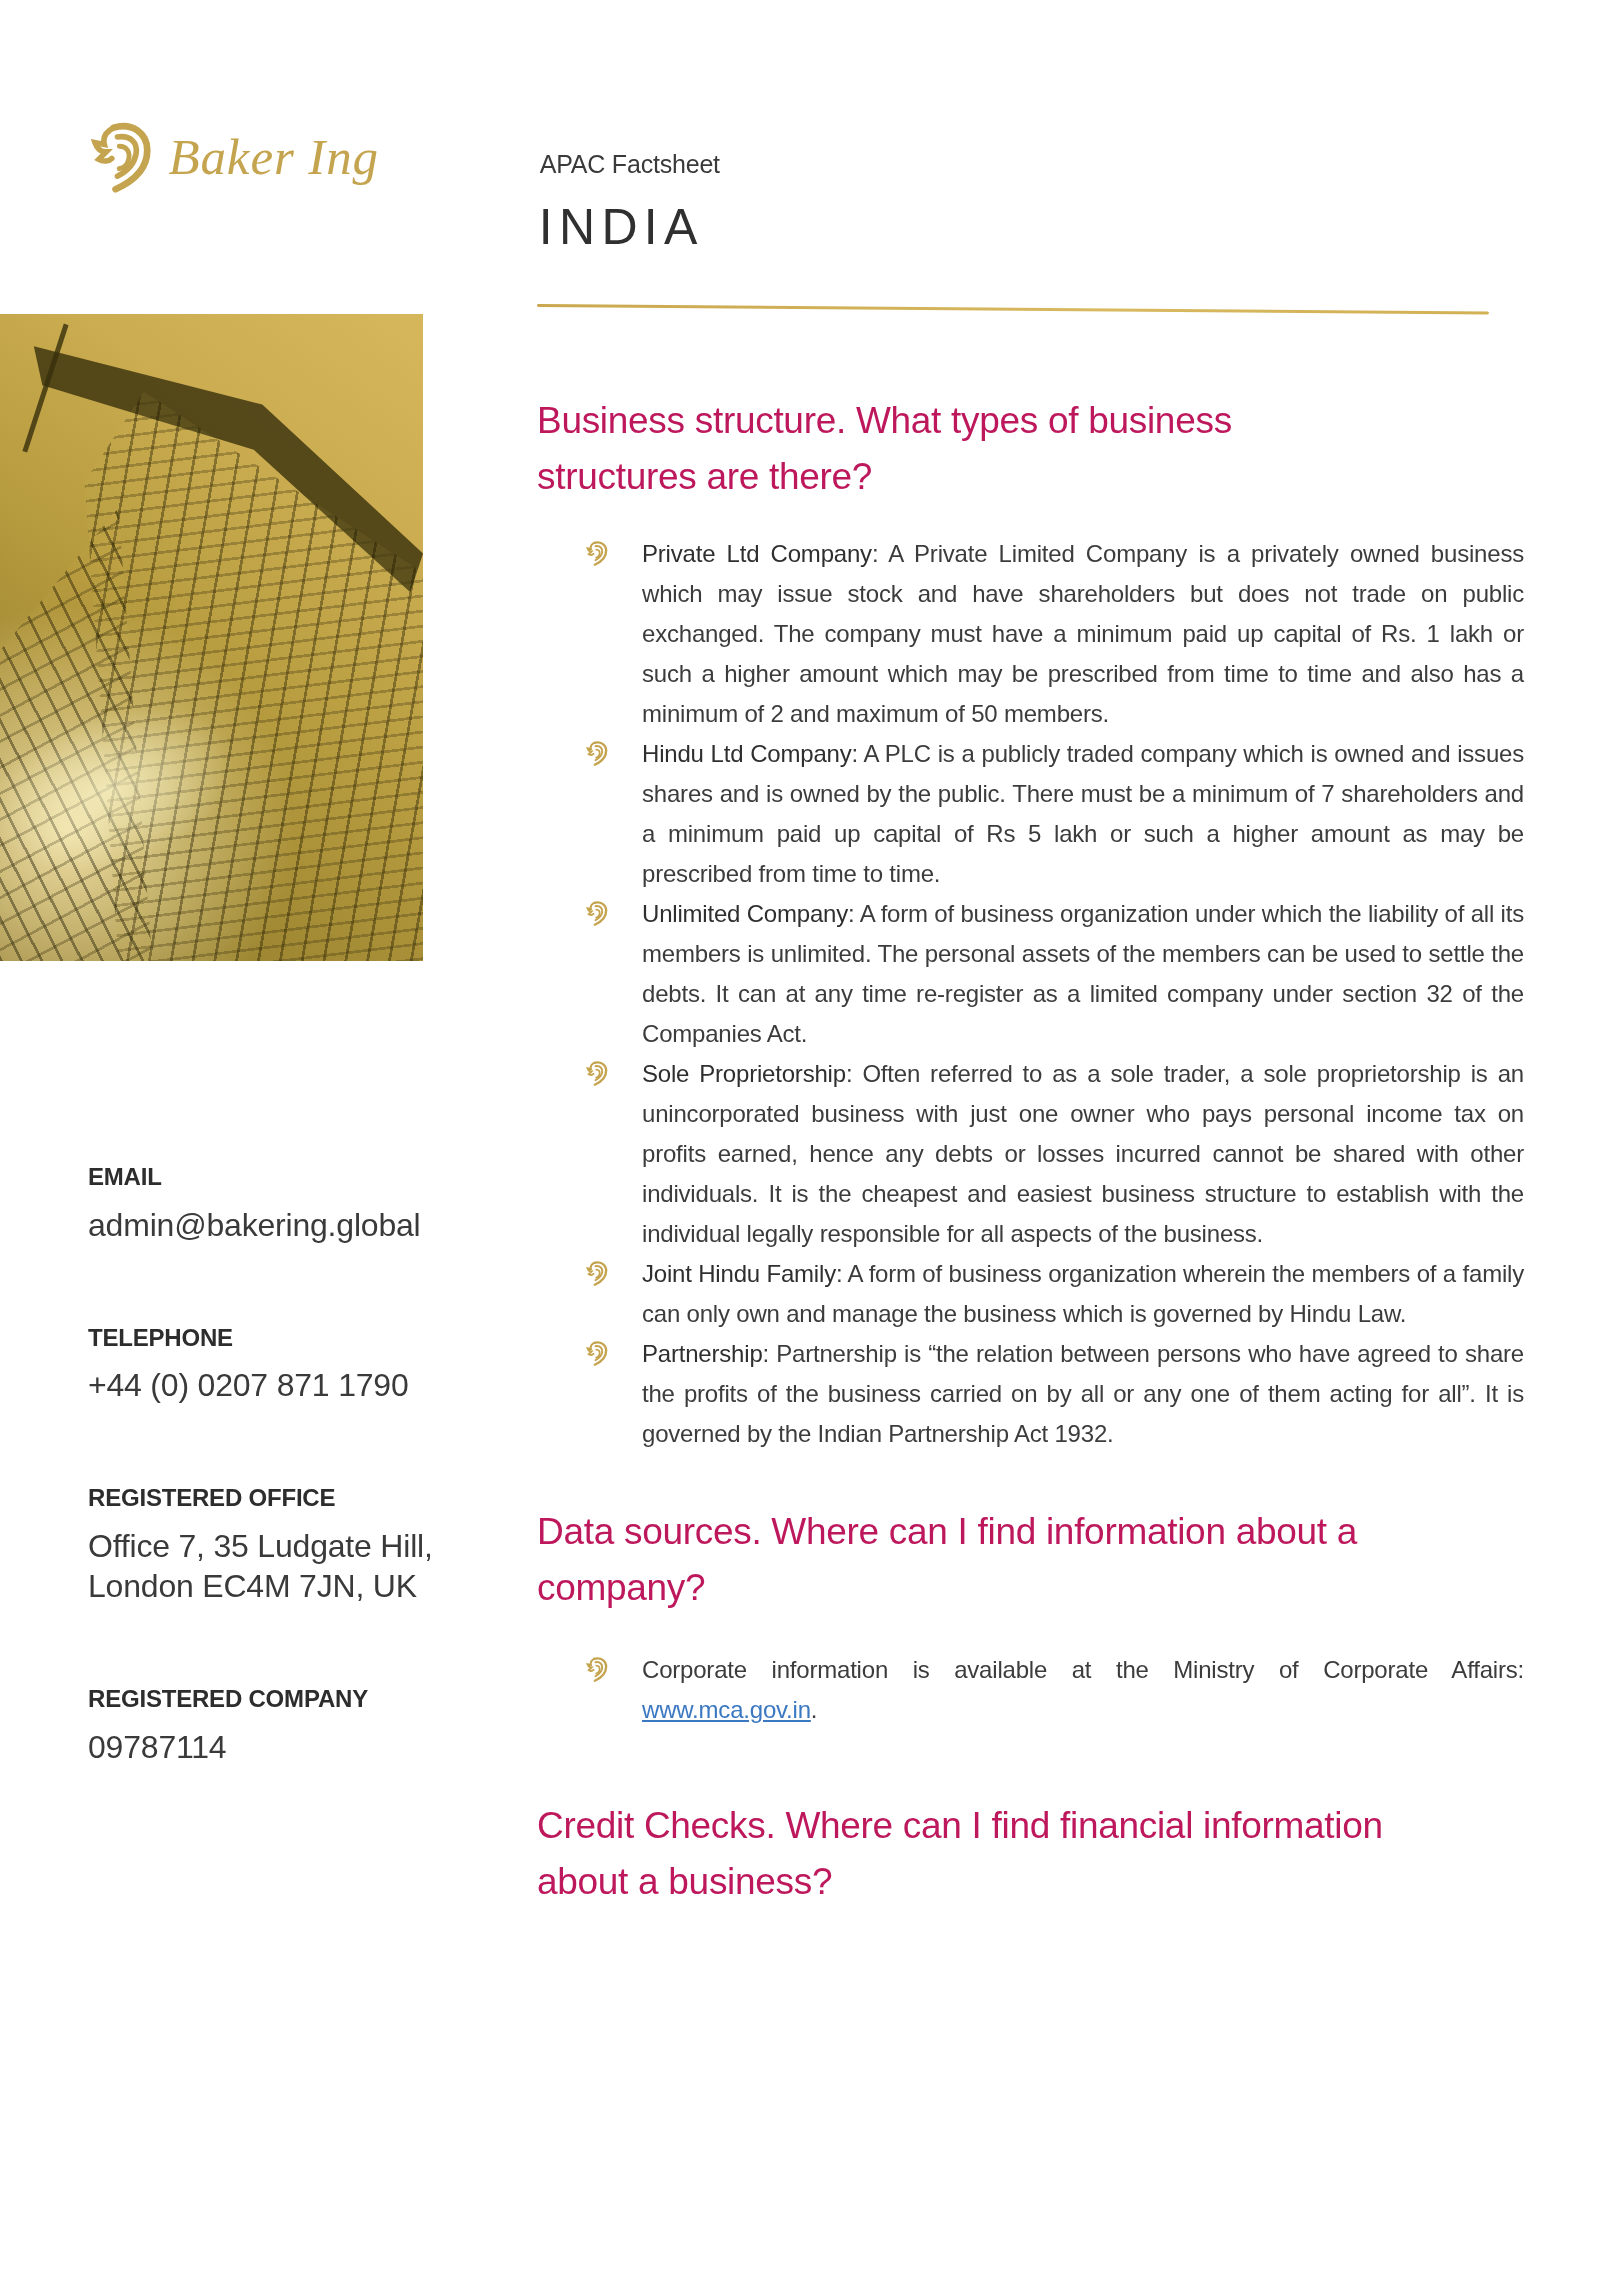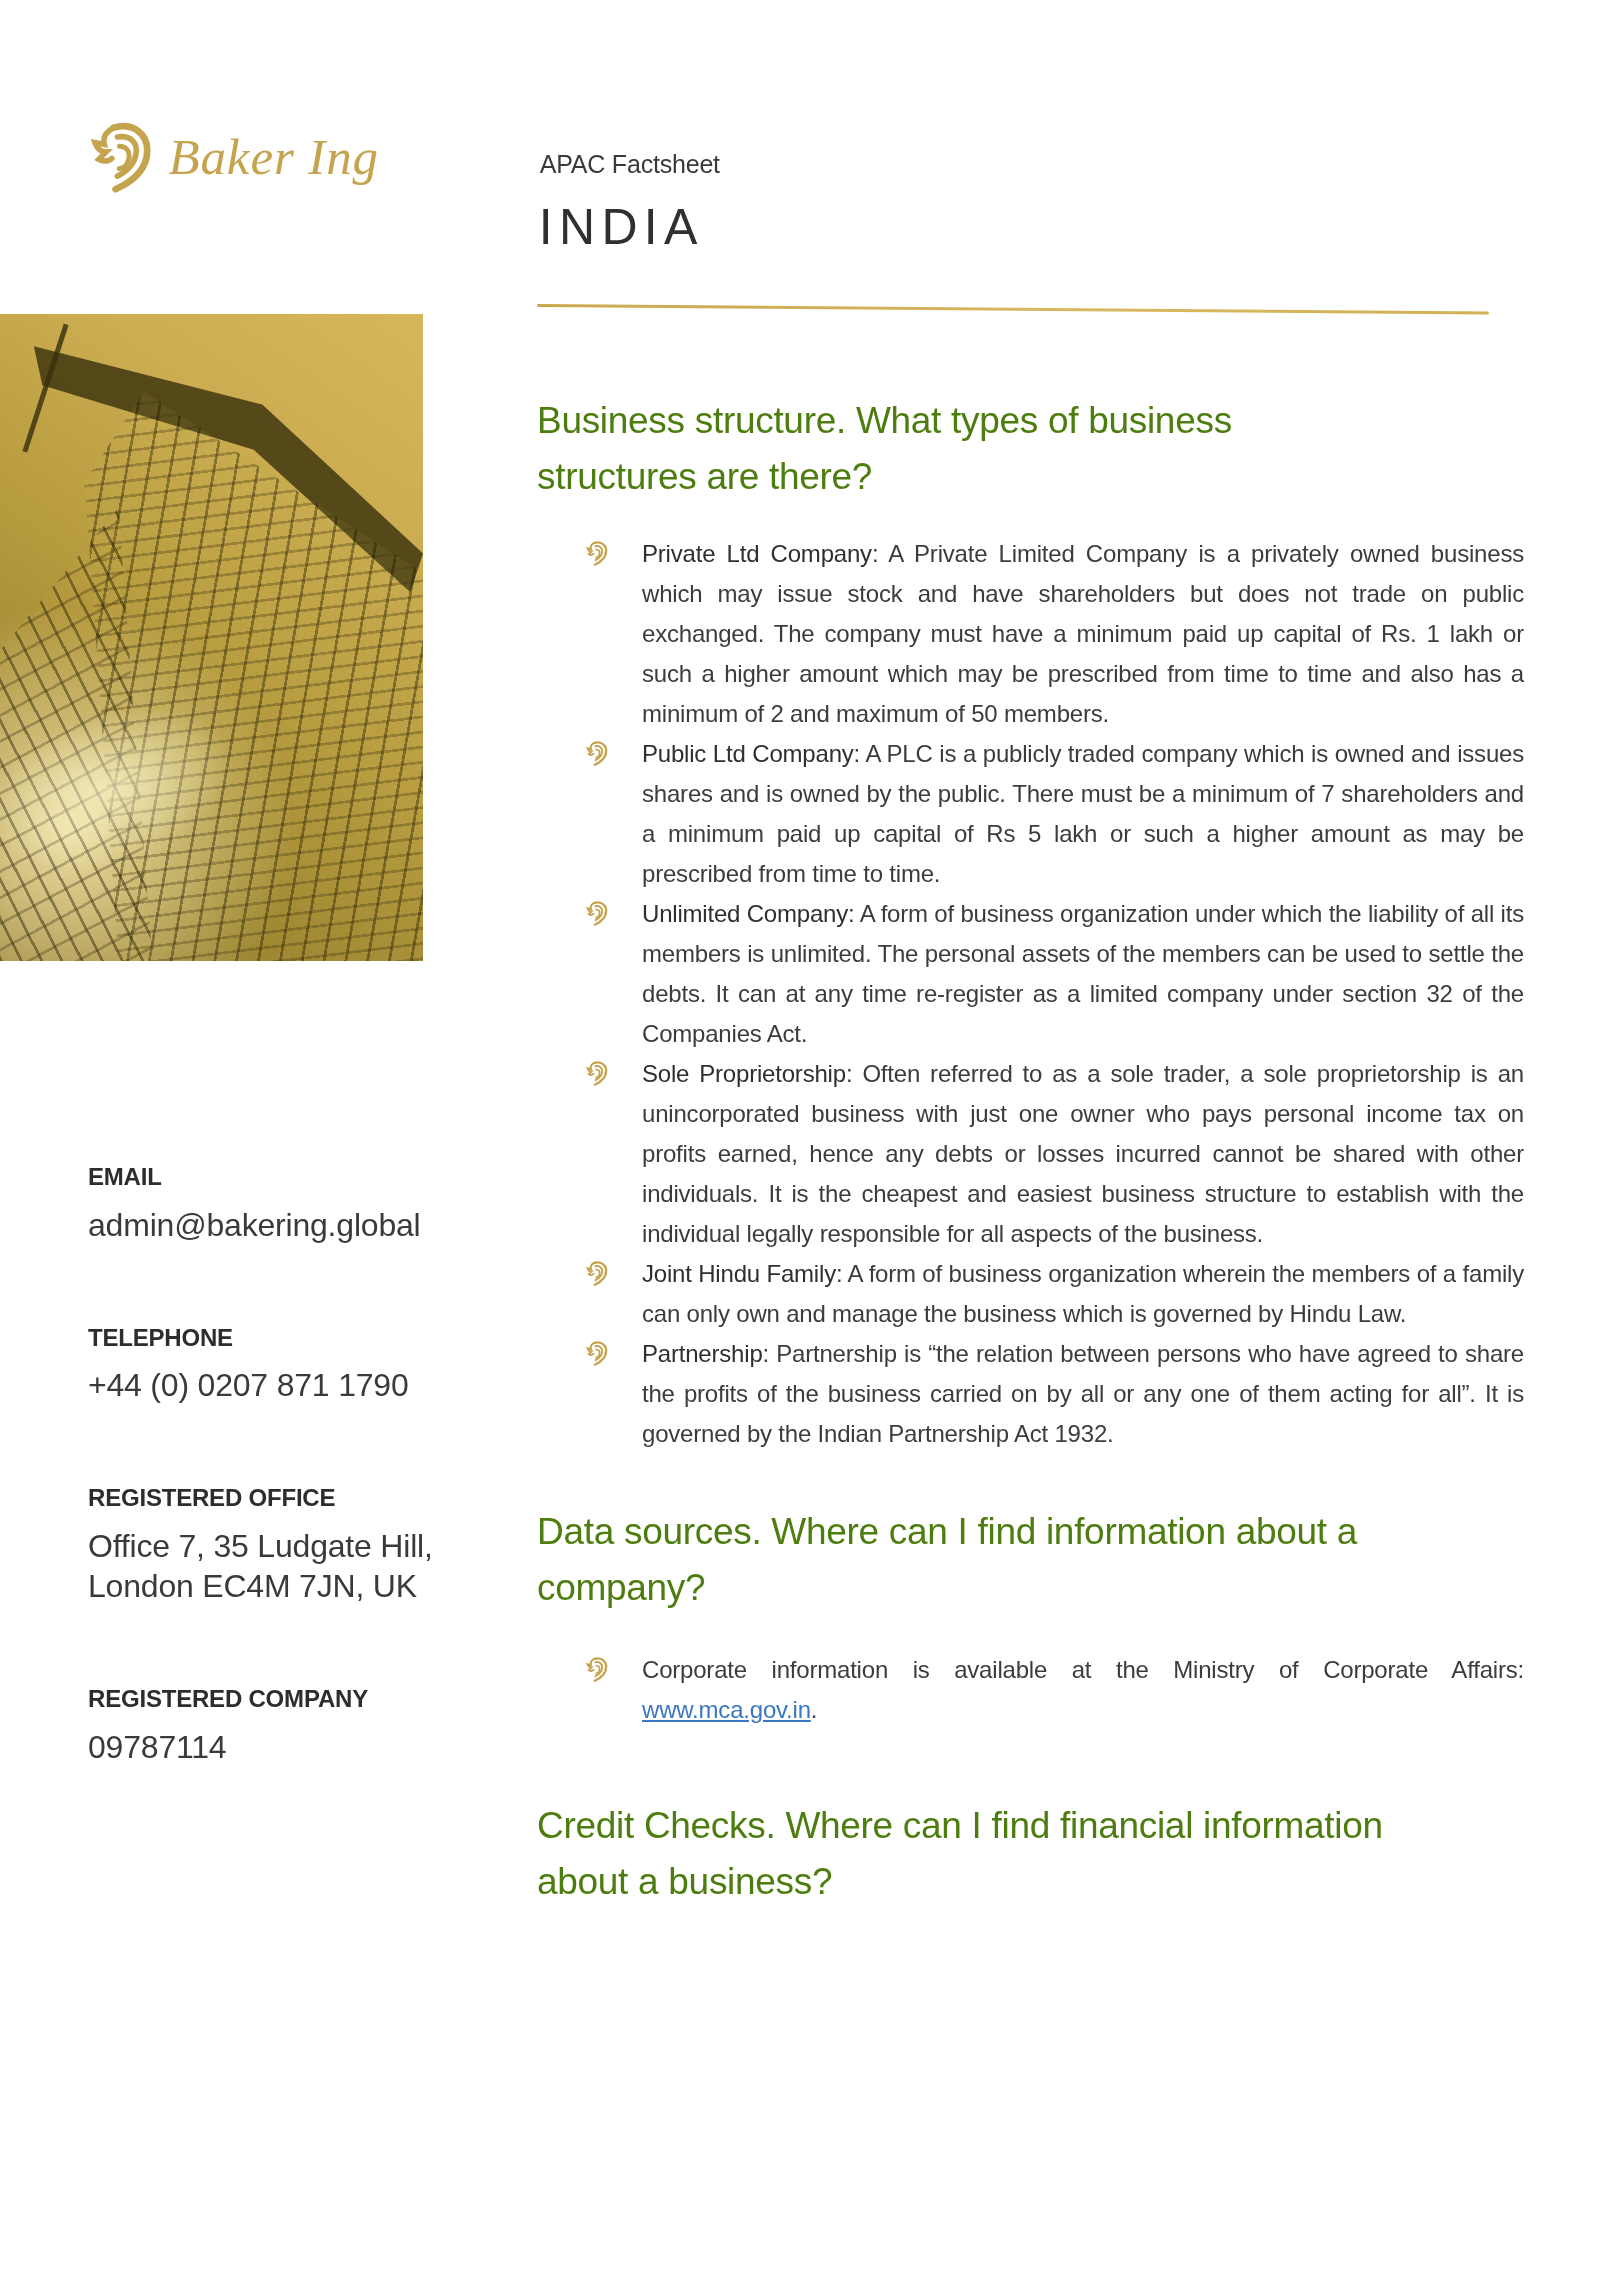--- a/index.html
+++ b/index.html
@@ -41,21 +41,21 @@
   .clabel{font-size:24px;font-weight:700;color:#2d2d2d;letter-spacing:-0.2px;line-height:1.3;}
   .cvalue{font-size:32px;color:#3a3a3a;margin-top:12.5px;line-height:40px;letter-spacing:-0.2px;}
 
   
   .content{position:absolute;left:537px;top:0;width:987px;}
   .eyebrow{margin:150px 0 0 2.7px;font-size:25px;color:#3a3a3a;letter-spacing:-0.2px;}
   h1.title{margin:18px 0 0 1.8px;font-size:50px;font-weight:300;letter-spacing:6.3px;color:#303030;line-height:1.2;}
   .divider{margin-top:47px;width:952px;height:2.7px;border-radius:1.8px;
     background:linear-gradient(90deg,#c9a84e,#d8b95f 60%,#d2b054);
     transform:rotate(.45deg);transform-origin:left center;}
-  h2.sec{font-size:37px;font-weight:400;color:#4d7c0f;line-height:56px;letter-spacing:-0.3px;
+  h2.sec{font-size:37px;font-weight:400;color:#be185d;line-height:56px;letter-spacing:-0.3px;
     white-space:pre-line;margin:0;}
   h2.s1{margin-top:86px;}
   h2.s2{margin-top:50px;}
   h2.s3{margin-top:68px;}
   ul.blist{list-style:none;margin:0;padding:0 0 0 49px;}
   ul.s1{margin-top:29px;}
   ul.s2{margin-top:34px;}
   ul.blist li{position:relative;padding-left:56px;font-size:24px;line-height:40px;
     text-align:justify;color:#3c3c3c;letter-spacing:-0.2px;}
   ul.blist li .bullicon{position:absolute;left:0;top:6.3px;width:23px;height:27px;color:#C5A44F;}
@@ -131,21 +131,21 @@
         <li>
           <svg class="lion bullicon" viewBox="0 0 26 30" width="23" height="27">
               <use href="#lion-glyph"></use>
             </svg>
           <strong>Private Ltd Company</strong><span>: A Private Limited Company is a privately owned business which may issue stock and have shareholders but does not trade on public exchanged. The company must have a minimum paid up capital of Rs. 1 lakh or such a higher amount which may be prescribed from time to time and also has a minimum of 2 and maximum of 50 members.</span>
         </li>
         <li>
           <svg class="lion bullicon" viewBox="0 0 26 30" width="23" height="27">
               <use href="#lion-glyph"></use>
             </svg>
-          <strong>Public Ltd Company</strong><span>: A PLC is a publicly traded company which is owned and issues shares and is owned by the public. There must be a minimum of 7 shareholders and a minimum paid up capital of Rs 5 lakh or such a higher amount as may be prescribed from time to time.</span>
+          <strong>Hindu Ltd Company</strong><span>: A PLC is a publicly traded company which is owned and issues shares and is owned by the public. There must be a minimum of 7 shareholders and a minimum paid up capital of Rs 5 lakh or such a higher amount as may be prescribed from time to time.</span>
         </li>
         <li>
           <svg class="lion bullicon" viewBox="0 0 26 30" width="23" height="27">
               <use href="#lion-glyph"></use>
             </svg>
           <strong>Unlimited Company</strong><span>: A form of business organization under which the liability of all its members is unlimited. The personal assets of the members can be used to settle the debts. It can at any time re-register as a limited company under section 32 of the Companies Act.</span>
         </li>
         <li>
           <svg class="lion bullicon" viewBox="0 0 26 30" width="23" height="27">
               <use href="#lion-glyph"></use>

